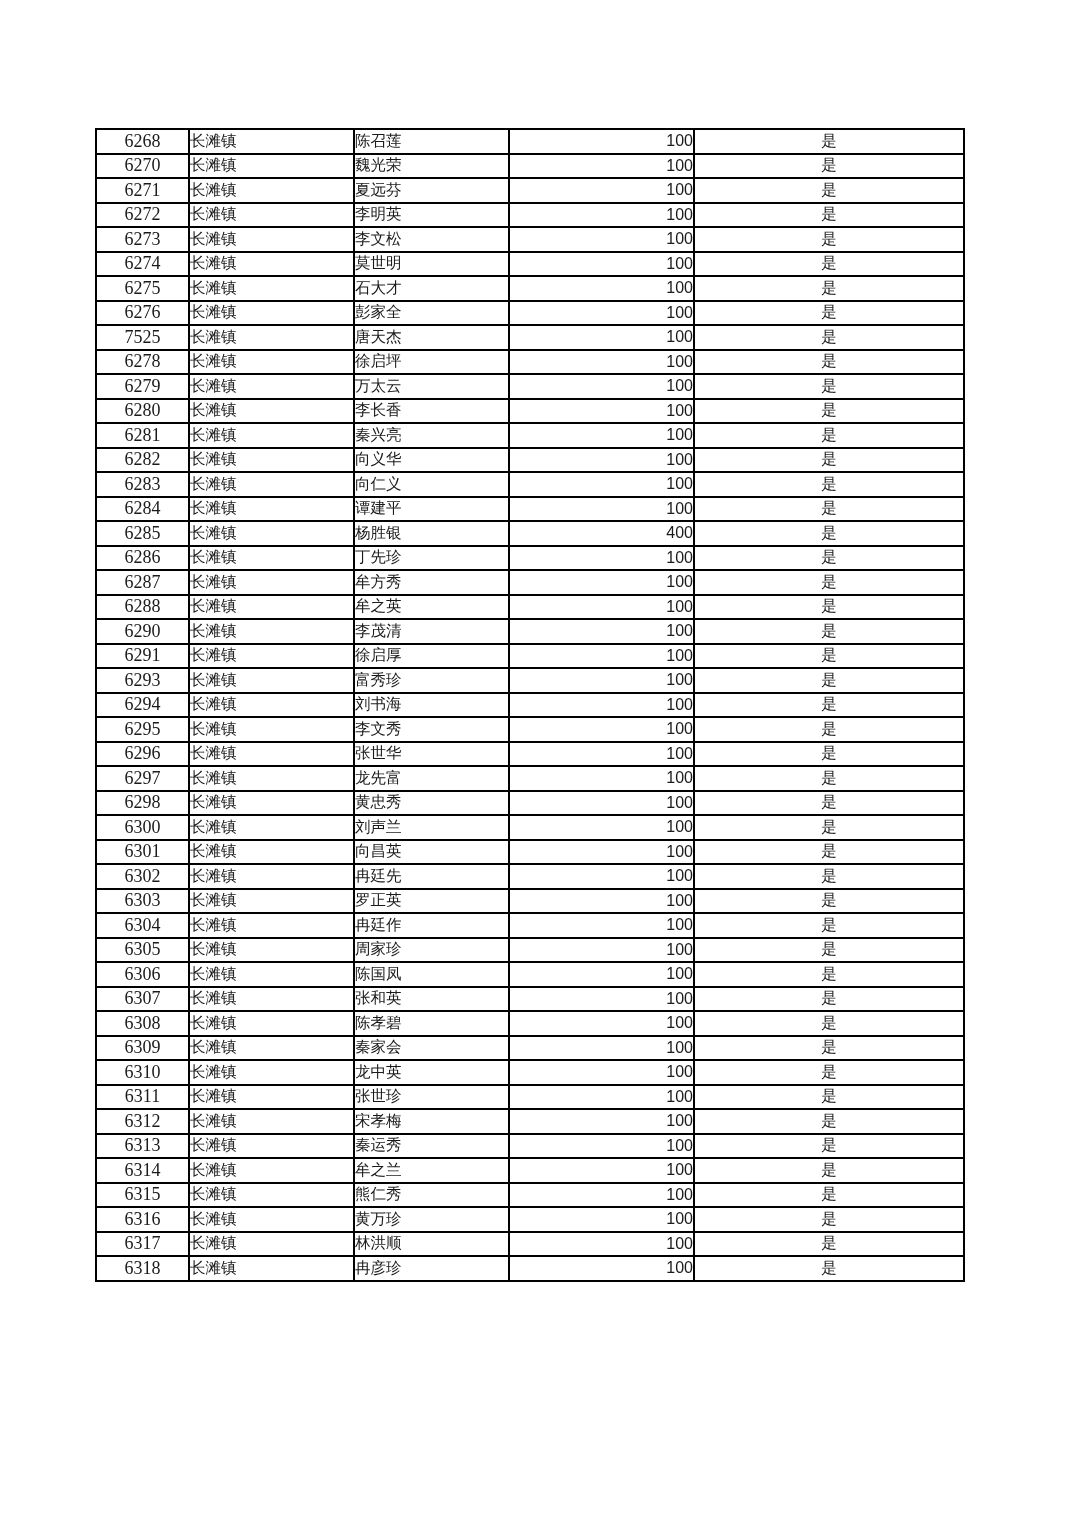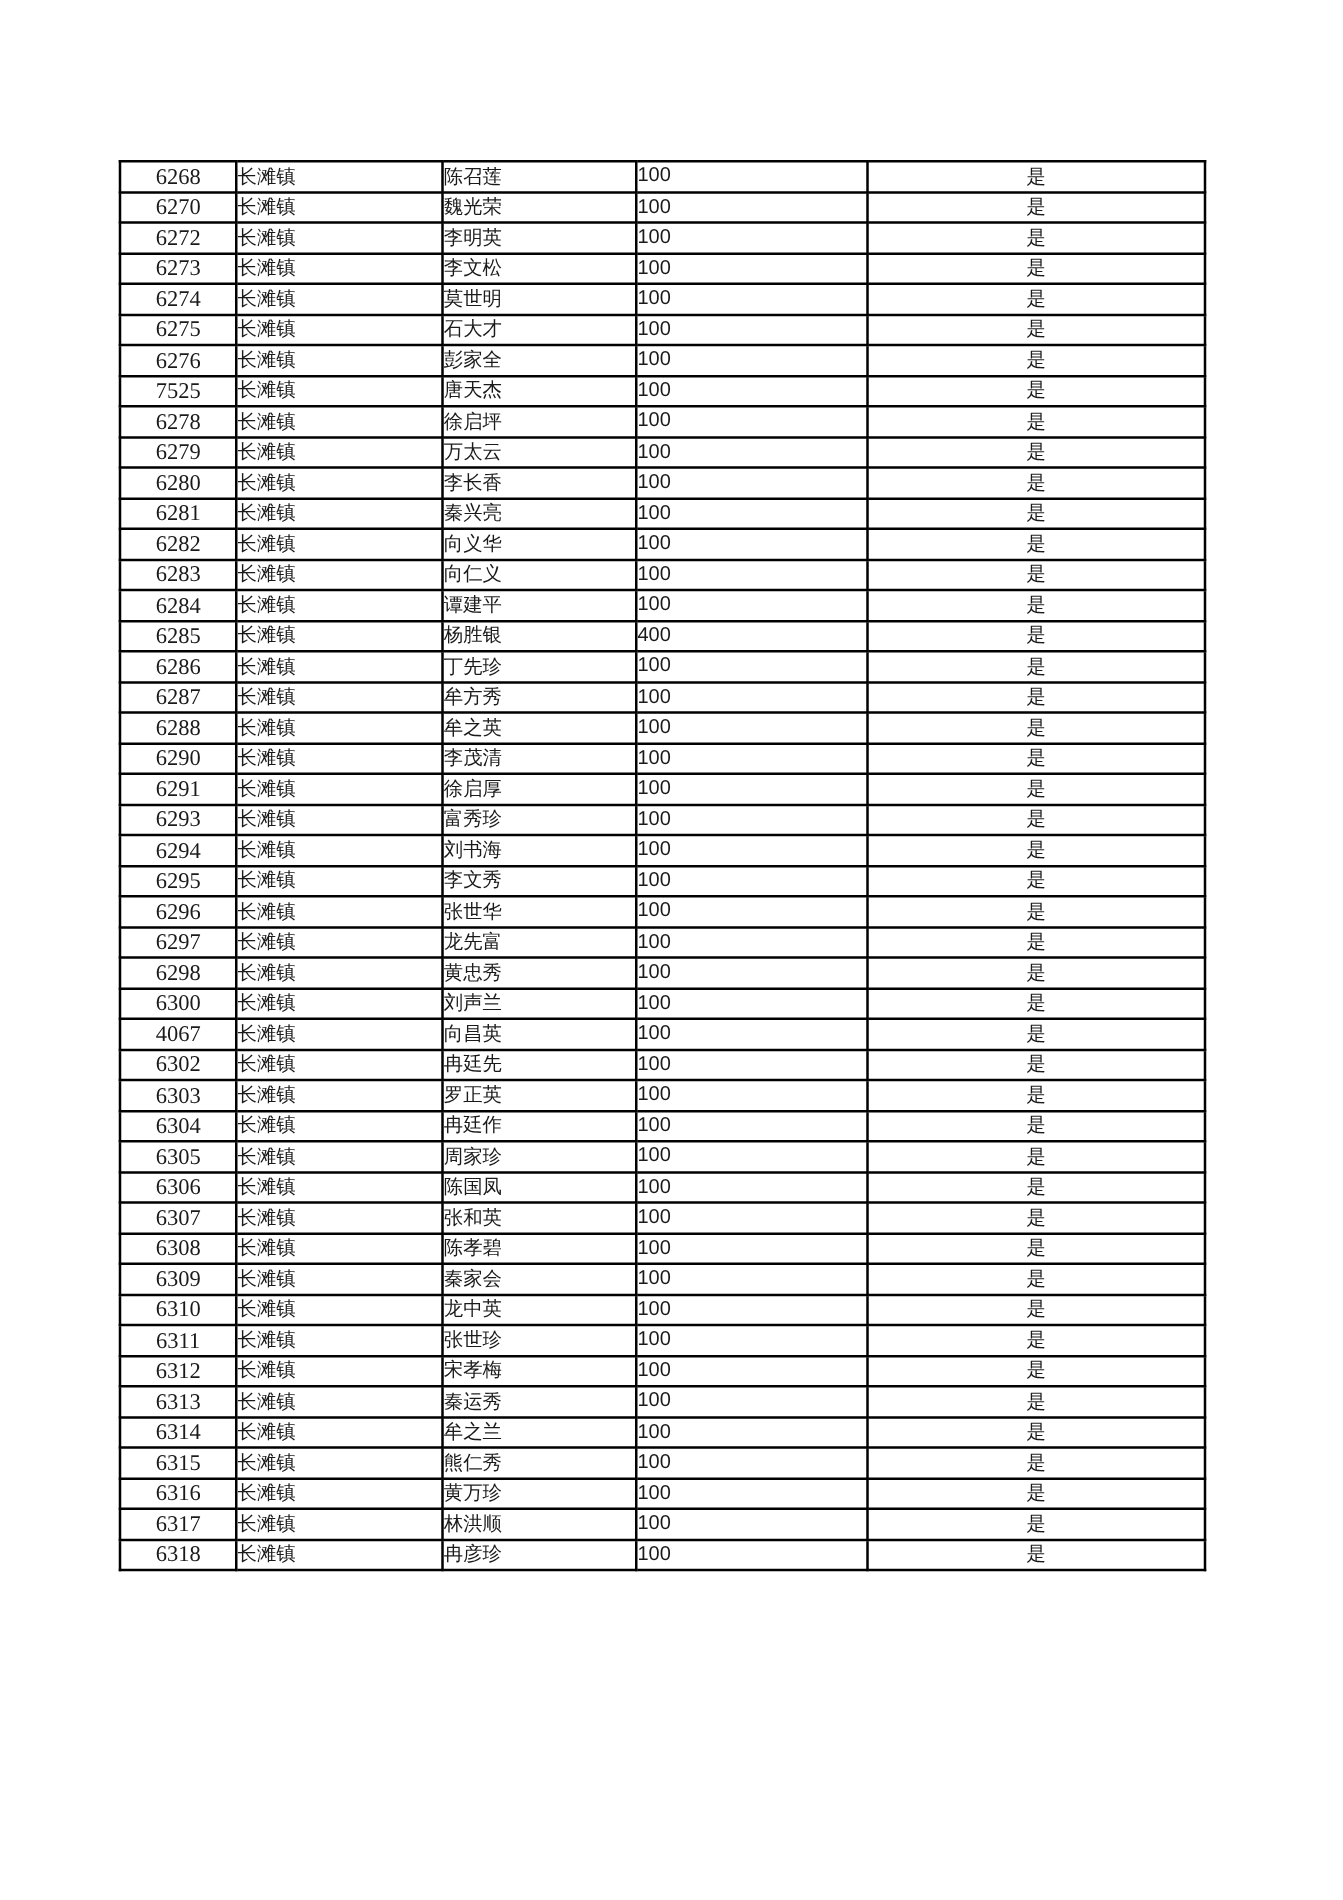--- a/index.html
+++ b/index.html
@@ -39,21 +39,21 @@
   }
   td.col-1, td.col-2 {
     font-family: "Liberation Serif", "DejaVu Serif", serif;
     font-size: 15.5px;
     text-align: left;
     padding-left: 6px;
   }
   td.col-3 {
     font-family: "Liberation Sans", "DejaVu Sans", sans-serif;
     font-size: 16px;
-    text-align: left;
+    text-align: right;
     padding-left: 5px;
   }
   td.col-4 {
     font-family: "Liberation Serif", "DejaVu Serif", serif;
     font-size: 15.5px;
     text-align: center;
   }
 </style>
 </head>
 <body>
@@ -76,20 +76,27 @@
           <td class="col-4">是</td>
         </tr>
         <tr>
           <td class="col-0">6270</td>
           <td class="col-1">长滩镇</td>
           <td class="col-2">魏光荣</td>
           <td class="col-3">100</td>
           <td class="col-4">是</td>
         </tr>
         <tr>
+          <td class="col-0">6271</td>
+          <td class="col-1">长滩镇</td>
+          <td class="col-2">夏远芬</td>
+          <td class="col-3">100</td>
+          <td class="col-4">是</td>
+        </tr>
+        <tr>
           <td class="col-0">6272</td>
           <td class="col-1">长滩镇</td>
           <td class="col-2">李明英</td>
           <td class="col-3">100</td>
           <td class="col-4">是</td>
         </tr>
         <tr>
           <td class="col-0">6273</td>
           <td class="col-1">长滩镇</td>
           <td class="col-2">李文松</td>
@@ -258,21 +265,21 @@
           <td class="col-4">是</td>
         </tr>
         <tr>
           <td class="col-0">6300</td>
           <td class="col-1">长滩镇</td>
           <td class="col-2">刘声兰</td>
           <td class="col-3">100</td>
           <td class="col-4">是</td>
         </tr>
         <tr>
-          <td class="col-0">4067</td>
+          <td class="col-0">6301</td>
           <td class="col-1">长滩镇</td>
           <td class="col-2">向昌英</td>
           <td class="col-3">100</td>
           <td class="col-4">是</td>
         </tr>
         <tr>
           <td class="col-0">6302</td>
           <td class="col-1">长滩镇</td>
           <td class="col-2">冉廷先</td>
           <td class="col-3">100</td>

